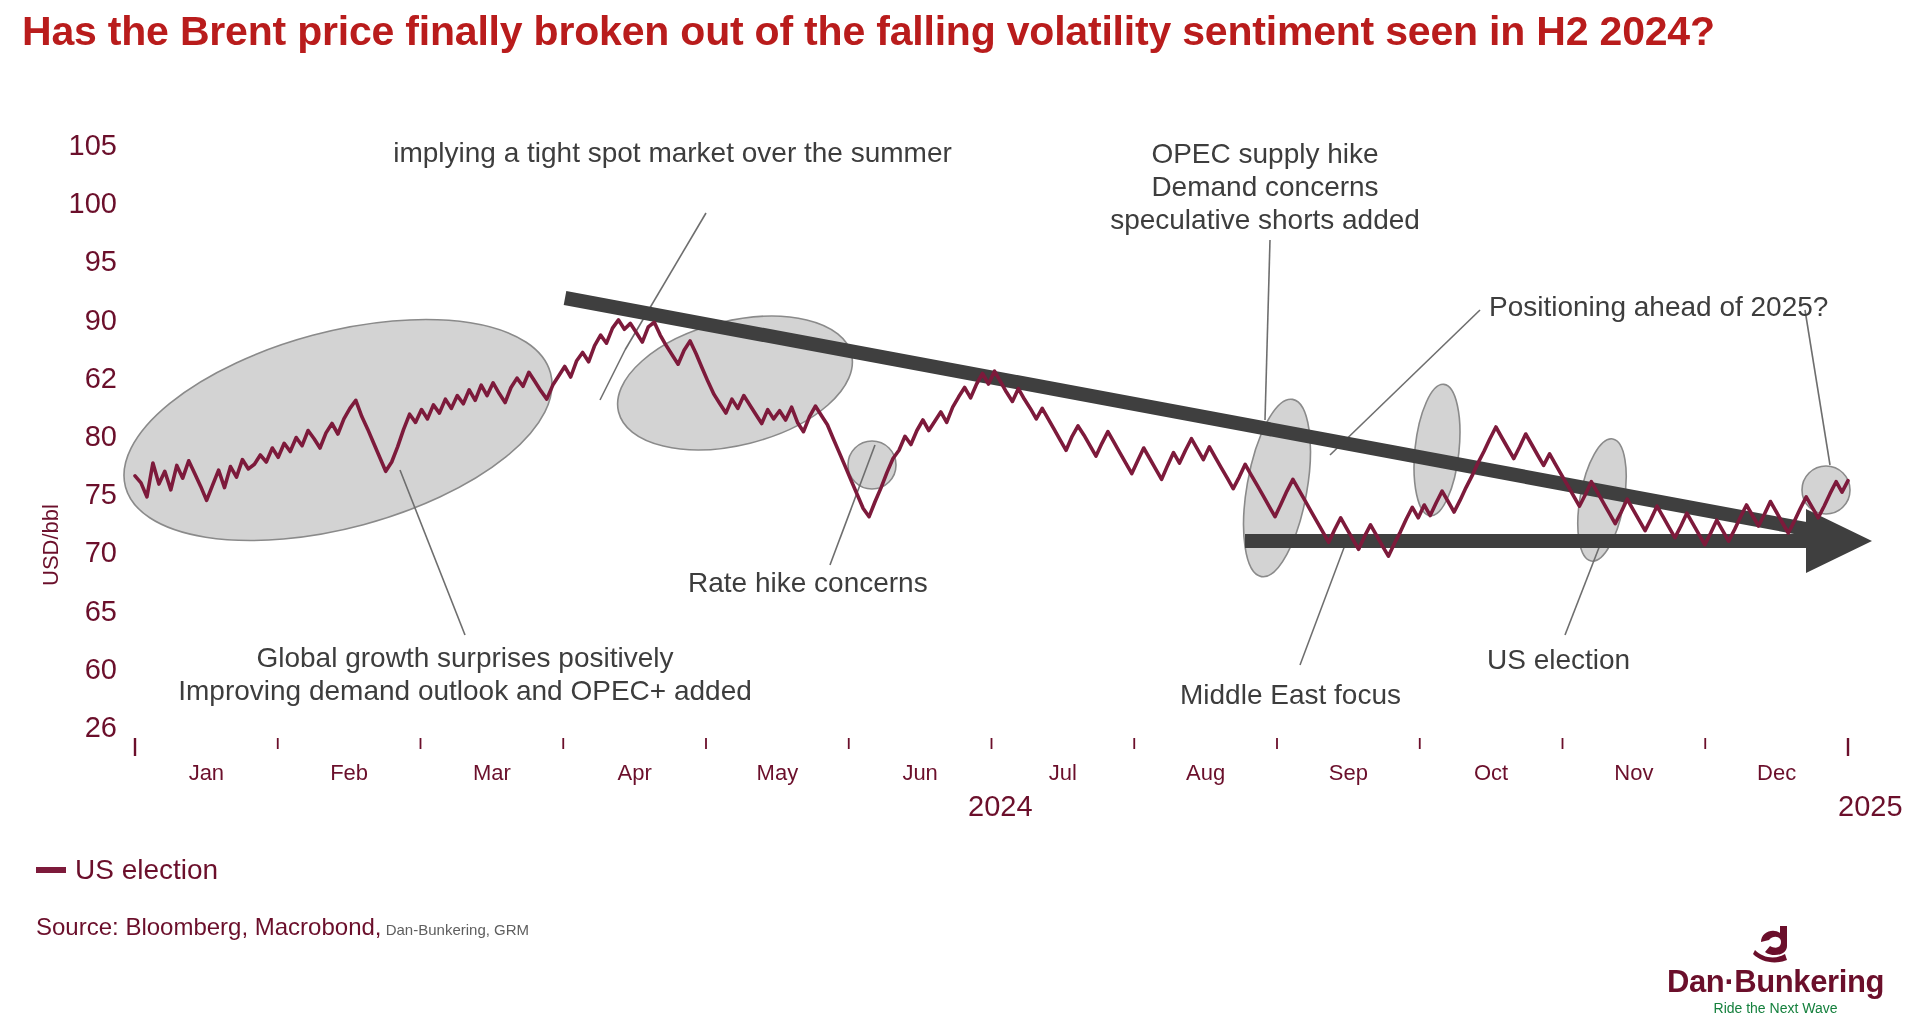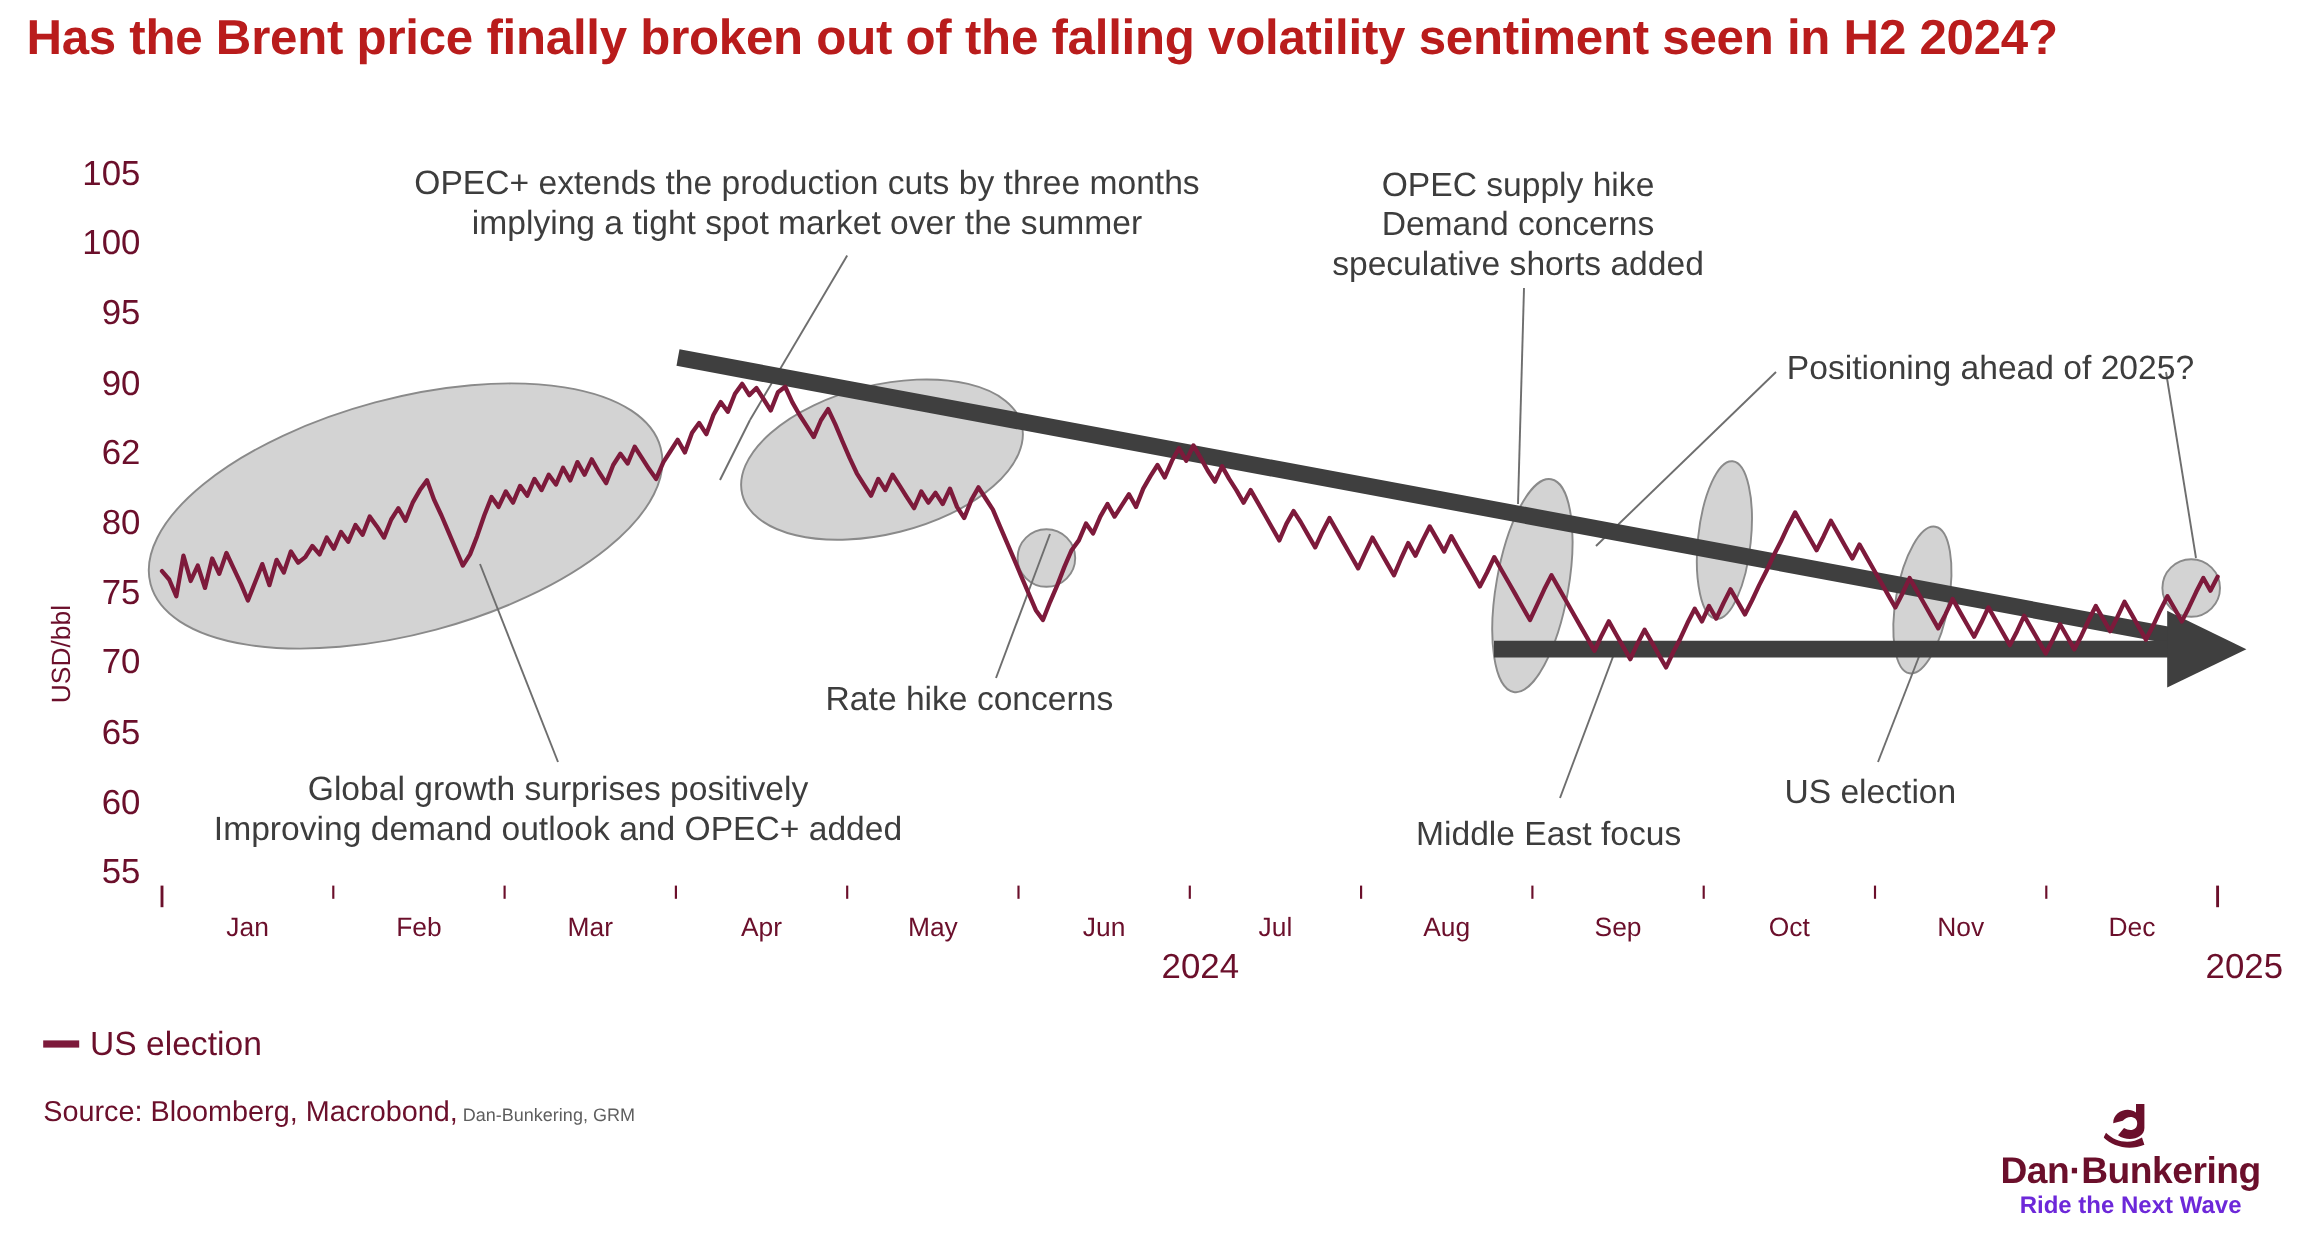--- a/index.html
+++ b/index.html
@@ -47,21 +47,21 @@
     color:#6b0f2b;font-size:24px;white-space:nowrap;
   }
   #source .sub{font-size:15px;color:#5e5e5e;}
   #logo{position:absolute;right:42px;bottom:18px;text-align:center;}
   #logo .mark{display:block;margin:0 auto 2px auto;}
   #logo .name{
     font-size:31px;font-weight:bold;color:#6b0f2b;letter-spacing:-0.4px;
     line-height:1;
   }
   #logo .tag{
-    font-size:20px;font-weight:bold;color:#6d28d9;margin-top:4px;line-height:1;
+    font-size:14px;font-weight:normal;color:#15803d;margin-top:4px;line-height:1;
   }
 </style>
 </head>
 <body>
 
 <div id="title">Has the Brent price finally broken out of the falling volatility sentiment seen in H2 2024?</div>
 
 <svg id="stage" viewBox="0 0 1926 1033">
   <defs>
     <marker id="arrowHead" markerWidth="6" markerHeight="6" refX="0" refY="3" orient="auto">
@@ -116,42 +116,41 @@
     <div class="axlabel" style="left: 55px; width: 62px; top: 129px;">105</div>
     <div class="axlabel" style="left: 55px; width: 62px; top: 187.2px;">100</div>
     <div class="axlabel" style="left: 55px; width: 62px; top: 245.4px;">95</div>
     <div class="axlabel" style="left: 55px; width: 62px; top: 303.6px;">90</div>
     <div class="axlabel" style="left: 55px; width: 62px; top: 361.8px;">62</div>
     <div class="axlabel" style="left: 55px; width: 62px; top: 420px;">80</div>
     <div class="axlabel" style="left: 55px; width: 62px; top: 478.2px;">75</div>
     <div class="axlabel" style="left: 55px; width: 62px; top: 536.4px;">70</div>
     <div class="axlabel" style="left: 55px; width: 62px; top: 594.6px;">65</div>
     <div class="axlabel" style="left: 55px; width: 62px; top: 652.8px;">60</div>
-    <div class="axlabel" style="left: 55px; width: 62px; top: 711px;">55</div>
+    <div class="axlabel" style="left: 55px; width: 62px; top: 711px;">26</div>
   </div>
 <div id="xlabels">
     <div class="xlabel" style="left: 136.375px; width: 140px; top: 760px;">Jan</div>
     <div class="xlabel" style="left: 279.125px; width: 140px; top: 760px;">Feb</div>
     <div class="xlabel" style="left: 421.875px; width: 140px; top: 760px;">Mar</div>
     <div class="xlabel" style="left: 564.625px; width: 140px; top: 760px;">Apr</div>
     <div class="xlabel" style="left: 707.375px; width: 140px; top: 760px;">May</div>
     <div class="xlabel" style="left: 850.125px; width: 140px; top: 760px;">Jun</div>
     <div class="xlabel" style="left: 992.875px; width: 140px; top: 760px;">Jul</div>
     <div class="xlabel" style="left: 1135.62px; width: 140px; top: 760px;">Aug</div>
     <div class="xlabel" style="left: 1278.38px; width: 140px; top: 760px;">Sep</div>
     <div class="xlabel" style="left: 1421.12px; width: 140px; top: 760px;">Oct</div>
     <div class="xlabel" style="left: 1563.88px; width: 140px; top: 760px;">Nov</div>
     <div class="xlabel" style="left: 1706.62px; width: 140px; top: 760px;">Dec</div>
   </div>
 
 <div class="yearlabel" style="left:968px;top:790px;">2024</div>
 <div class="yearlabel" style="left:1838px;top:790px;">2025</div>
 
 <div class="anno center" style="left:305px;top:136px;width:735px;">
-  <div>OPEC+ extends the production cuts by three months</div>
   <div>implying a tight spot market over the summer</div>
 </div>
 
 <div class="anno center" style="left:1065px;top:137px;width:400px;">
   <div>OPEC supply hike</div>
   <div>Demand concerns</div>
   <div>speculative shorts added</div>
 </div>
 
 <div class="anno" style="left:1489px;top:290px;">Positioning ahead of 2025?</div>

